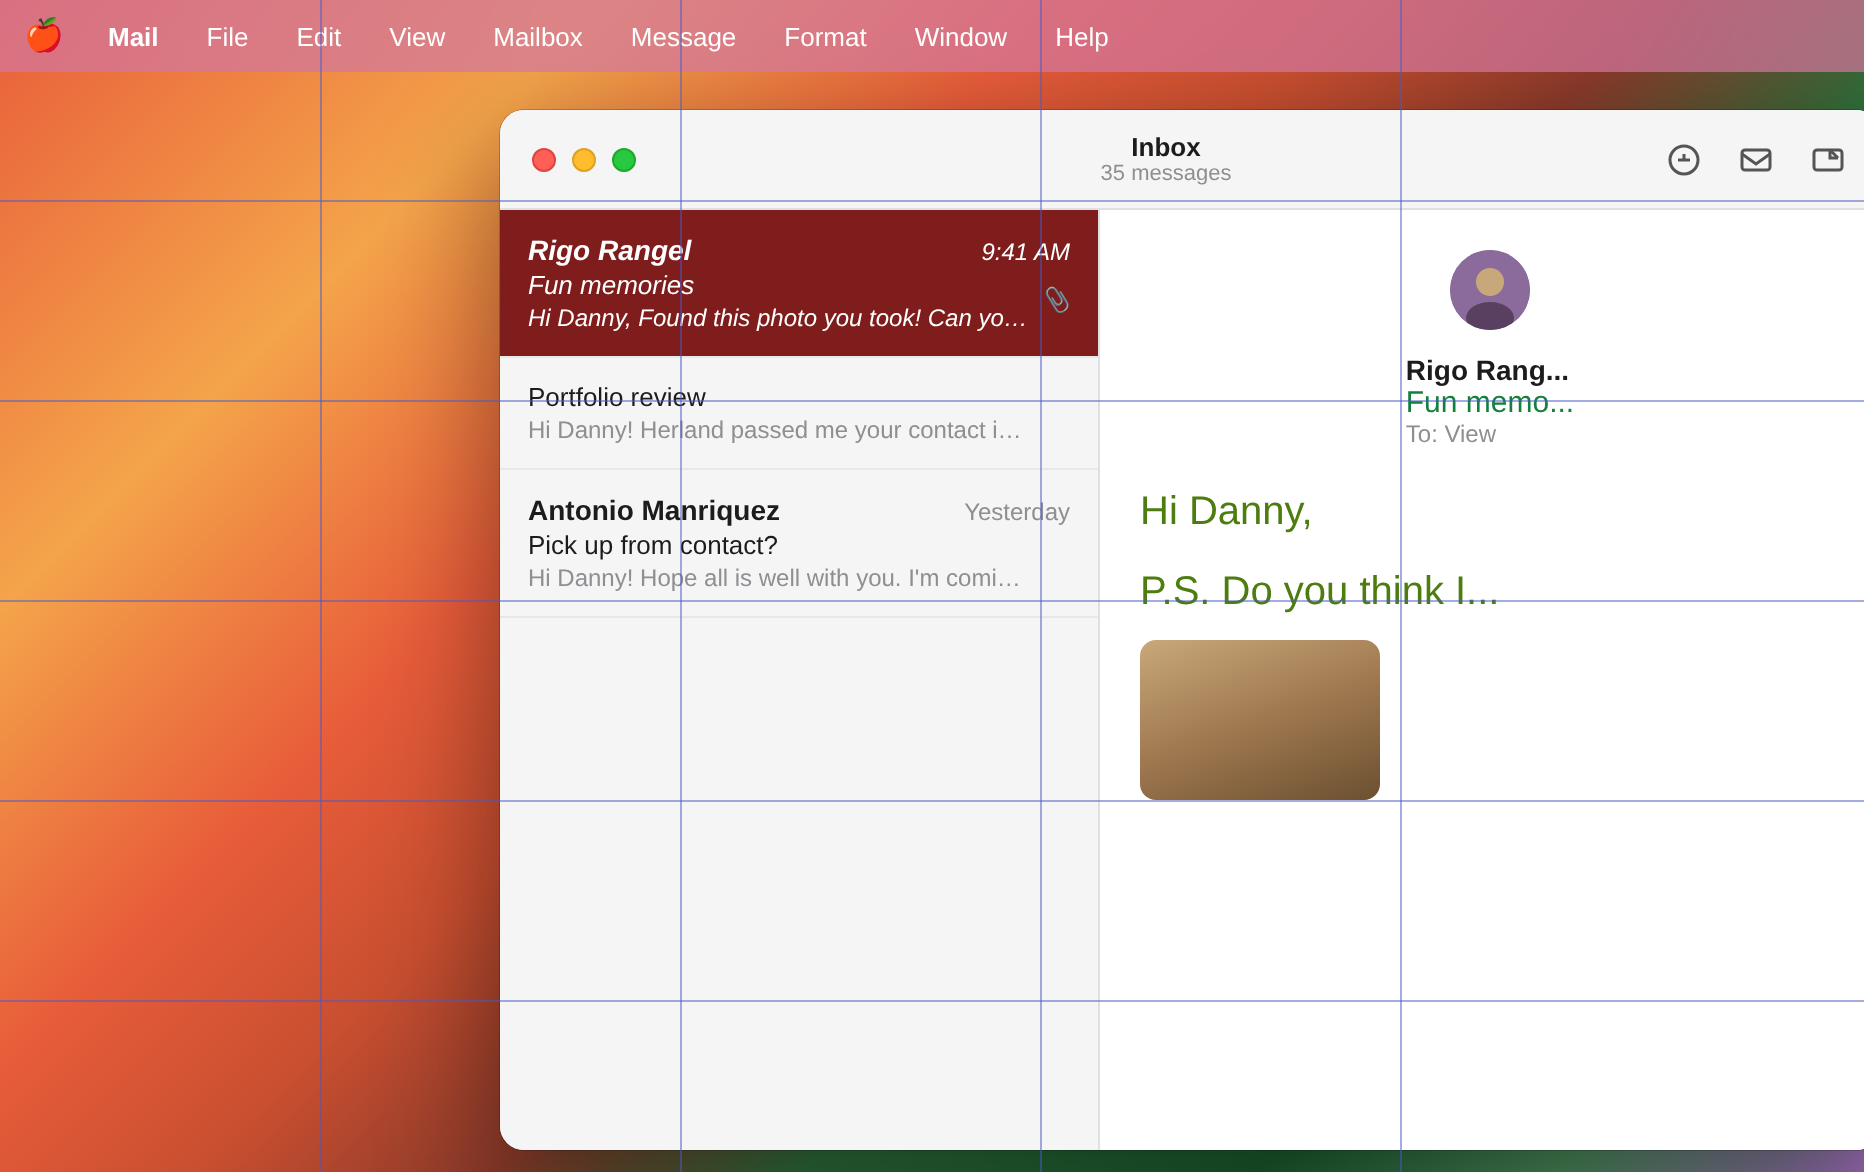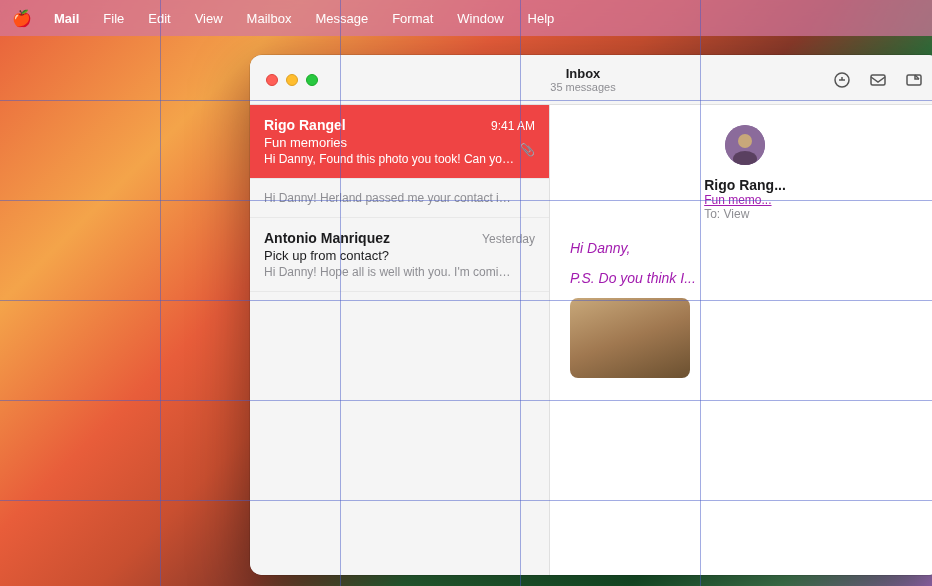--- a/index.html
+++ b/index.html
@@ -165,21 +165,22 @@
     }
 
     .message-item {
       padding: 12px 14px;
       border-bottom: 1px solid #e8e8e8;
       cursor: pointer;
       position: relative;
     }
 
     .message-item.selected {
-      background: #ef4444;
+      background: #7f1d1d;
+      font-style: italic;
     }
 
     .message-item.selected .msg-sender,
     .message-item.selected .msg-subject,
     .message-item.selected .msg-preview,
     .message-item.selected .msg-time {
       color: white !important;
     }
 
     .message-item-header {
@@ -258,35 +259,33 @@
       flex: 1;
     }
 
     .detail-sender-name {
       font-size: 14px;
       font-weight: 600;
       color: #1c1c1e;
     }
 
     .detail-subject {
-      font-size: 12px;
-      color: #a21caf;
-      text-decoration: underline;
+      font-size: 15px;
+      color: #15803d;
     }
 
     .detail-to {
       font-size: 12px;
       color: #8e8e93;
     }
 
     .detail-body {
-      font-size: 14px;
-      color: #a21caf;
+      font-size: 20px;
+      color: #4d7c0f;
       line-height: 1.6;
-      font-style: italic;
     }
 
     .detail-body p {
       margin-bottom: 8px;
     }
 
     .detail-image-placeholder {
       width: 120px;
       height: 80px;
       background: linear-gradient(135deg, #e8d5c0, #d4b896);
@@ -404,20 +403,21 @@
         <div class="message-item-header">
           <span class="msg-sender">Rigo Rangel</span>
           <span class="msg-time">9:41 AM</span>
         </div>
         <div class="msg-subject">Fun memories</div>
         <div class="msg-preview">Hi Danny, Found this photo you took! Can you believe it's been 10 years? Let's start pl...</div>
         <span class="attachment-icon">📎</span>
       </div>
 
       <div class="message-item">
+        <div class="msg-subject">Portfolio review</div>
         <div class="msg-preview">Hi Danny! Herland passed me your contact info at his housewarming party last week an...</div>
       </div>
 
       <div class="message-item">
         <div class="message-item-header">
           <span class="msg-sender">Antonio Manriquez</span>
           <span class="msg-time">Yesterday</span>
         </div>
         <div class="msg-subject">Pick up from contact?</div>
         <div class="msg-preview">Hi Danny! Hope all is well with you. I'm coming home from London and was wonder...</div>

